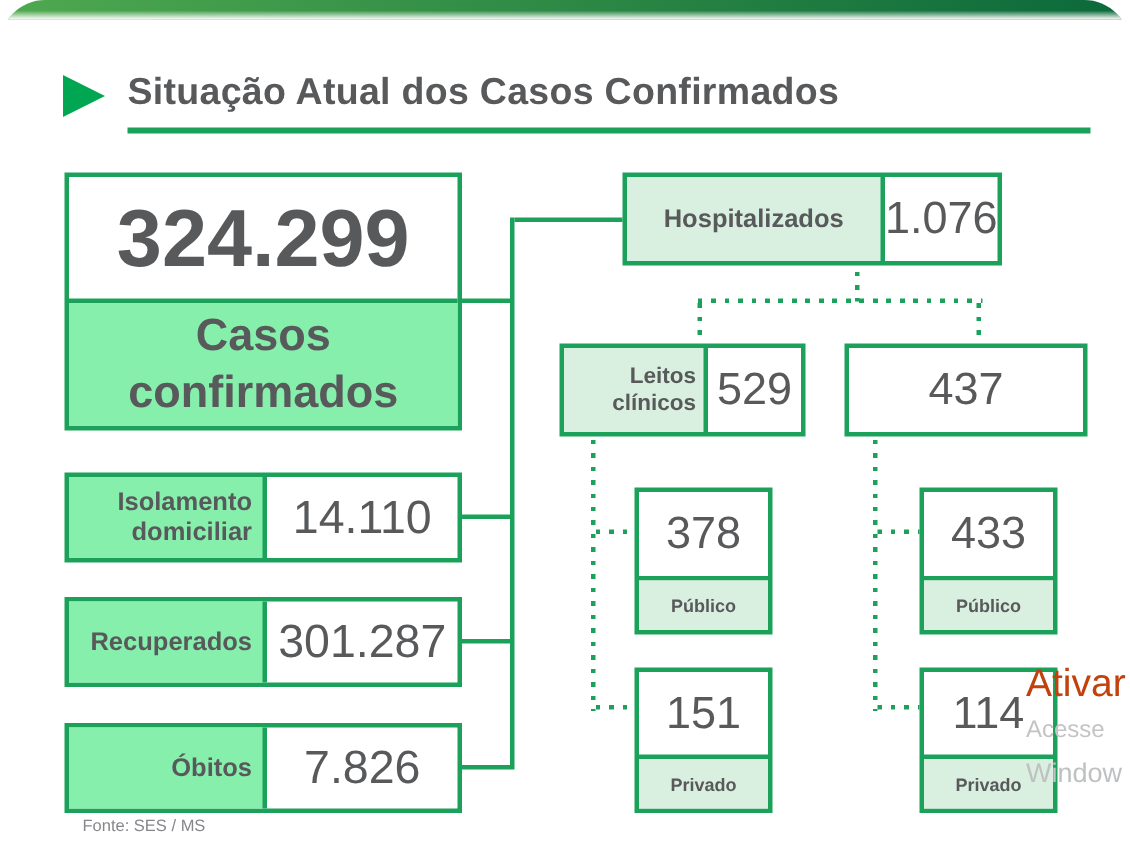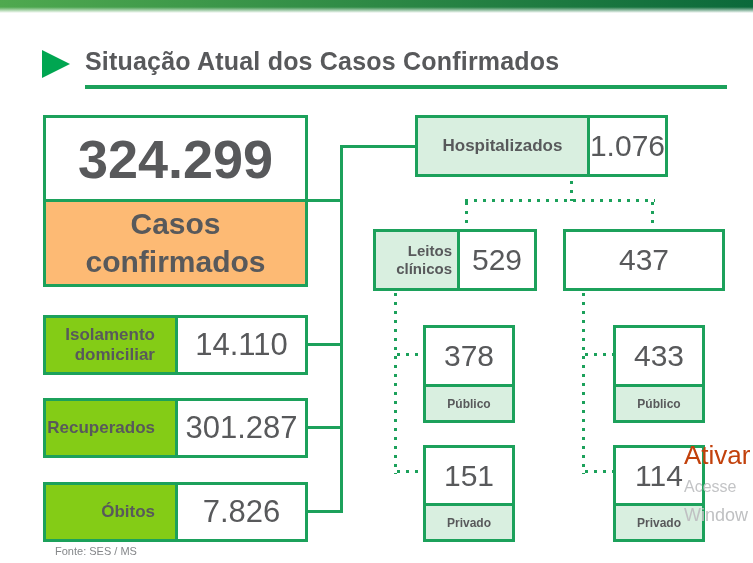--- a/index.html
+++ b/index.html
@@ -1,17 +1,17 @@
 <!DOCTYPE html>
 <html><head>
 <meta charset="utf-8">
 <style>
   html,body{margin:0;padding:0;}
   body{font-family:"Liberation Sans", sans-serif; background:#fff;}
-  #page{position:relative;width:753px;height:563px;overflow:hidden;background:#fff;}
+  #page{position:relative;width:753px;height:563px;overflow:hidden;background:#fff;border-radius:30px;}
 
   
   .topbar{position:absolute;left:0;top:0;width:753px;height:13px;
           background:linear-gradient(to right,#4fa94f,#0b693b);}
   .topbar::after{content:'';position:absolute;left:0;right:0;bottom:0;height:6px;
           background:linear-gradient(to bottom,rgba(255,255,255,0),#fff);}
 
   
   .tri{position:absolute;left:42px;top:50px;width:0;height:0;
        border-top:14px solid transparent;border-bottom:14px solid transparent;
@@ -21,28 +21,28 @@
   .underline{position:absolute;left:85px;top:85px;width:642px;height:4px;background:#1ca15b;}
 
   
   .gbox{position:absolute;box-sizing:border-box;border:3px solid #1ca15b;background:#fff;
         color:#58595b;}
 
   
   .bigbox{left:43px;top:115px;width:265px;height:172px;display:flex;flex-direction:column;}
   .bigval{height:81px;border-bottom:3px solid #1ca15b;display:flex;align-items:center;
           justify-content:center;font-size:54px;font-weight:bold;}
-  .biglbl{flex:1;background:#fdba74;display:flex;align-items:center;justify-content:center;
+  .biglbl{flex:1;background:#86efac;display:flex;align-items:center;justify-content:center;
           text-align:center;font-size:30px;font-weight:bold;line-height:38px;padding:0 10px;}
 
   
   .row{width:265px;height:60px;left:43px;display:flex;}
-  .row .lbl{width:132px;background:#84cc16;border-right:3px solid #1ca15b;display:flex;
+  .row .lbl{width:132px;background:#86efac;border-right:3px solid #1ca15b;display:flex;
             align-items:center;justify-content:flex-end;text-align:right;
-            font-size:17px;font-weight:bold;line-height:1.2;padding-right:20px;box-sizing:border-box;}
+            font-size:17px;font-weight:bold;line-height:1.2;padding-right:7px;box-sizing:border-box;}
   .row .val{flex:1;display:flex;align-items:center;justify-content:center;font-size:31px;}
 
   
   .hosp{left:415px;top:115px;width:253px;height:62px;display:flex;}
   .hosp .lbl{width:174px;background:#d9efe0;border-right:3px solid #1ca15b;display:flex;
              align-items:center;justify-content:center;font-size:17px;font-weight:bold;box-sizing:border-box;}
   .hosp .val{flex:1;display:flex;align-items:center;justify-content:center;font-size:30px;}
 
   
   .leitos{top:229px;height:62px;display:flex;}
@@ -101,21 +101,21 @@
     <div class="lbl">Óbitos</div>
     <div class="val">7.826</div>
   </div>
 
   <div class="gbox hosp">
     <div class="lbl">Hospitalizados</div>
     <div class="val">1.076</div>
   </div>
 
   <div class="gbox leitos" style="left:373px;width:164px;">
-    <div class="lbl" style="width:84px;">Leitos clínicos</div>
+    <div class="lbl" style="width:96px;">Leitos clínicos</div>
     <div class="val">529</div>
   </div>
   <div class="gbox leitos" style="left:563px;width:162px;">
     <div class="val">437</div>
   </div>
 
   <div class="gbox sub" style="left:423px;top:325px;height:98px;">
     <div class="num">378</div>
     <div class="tag">Público</div>
   </div>

